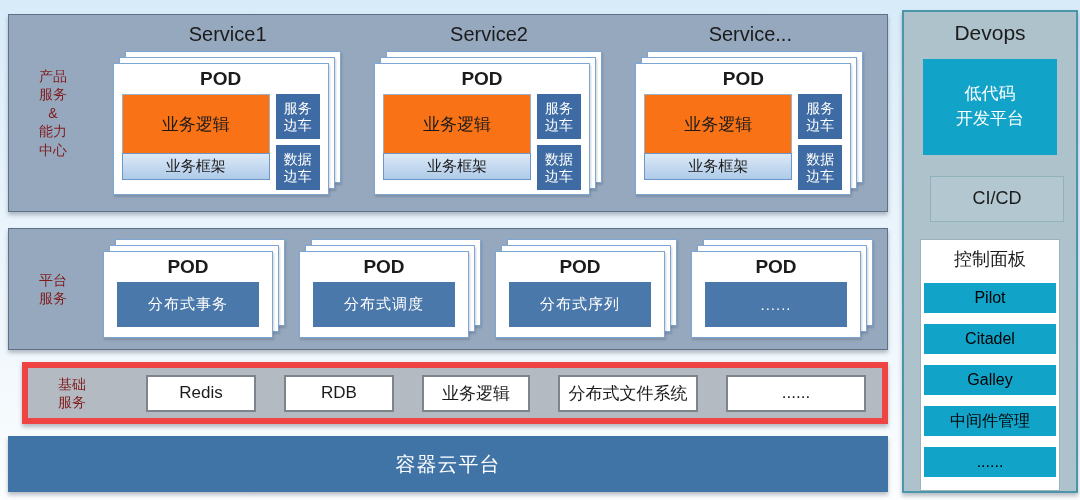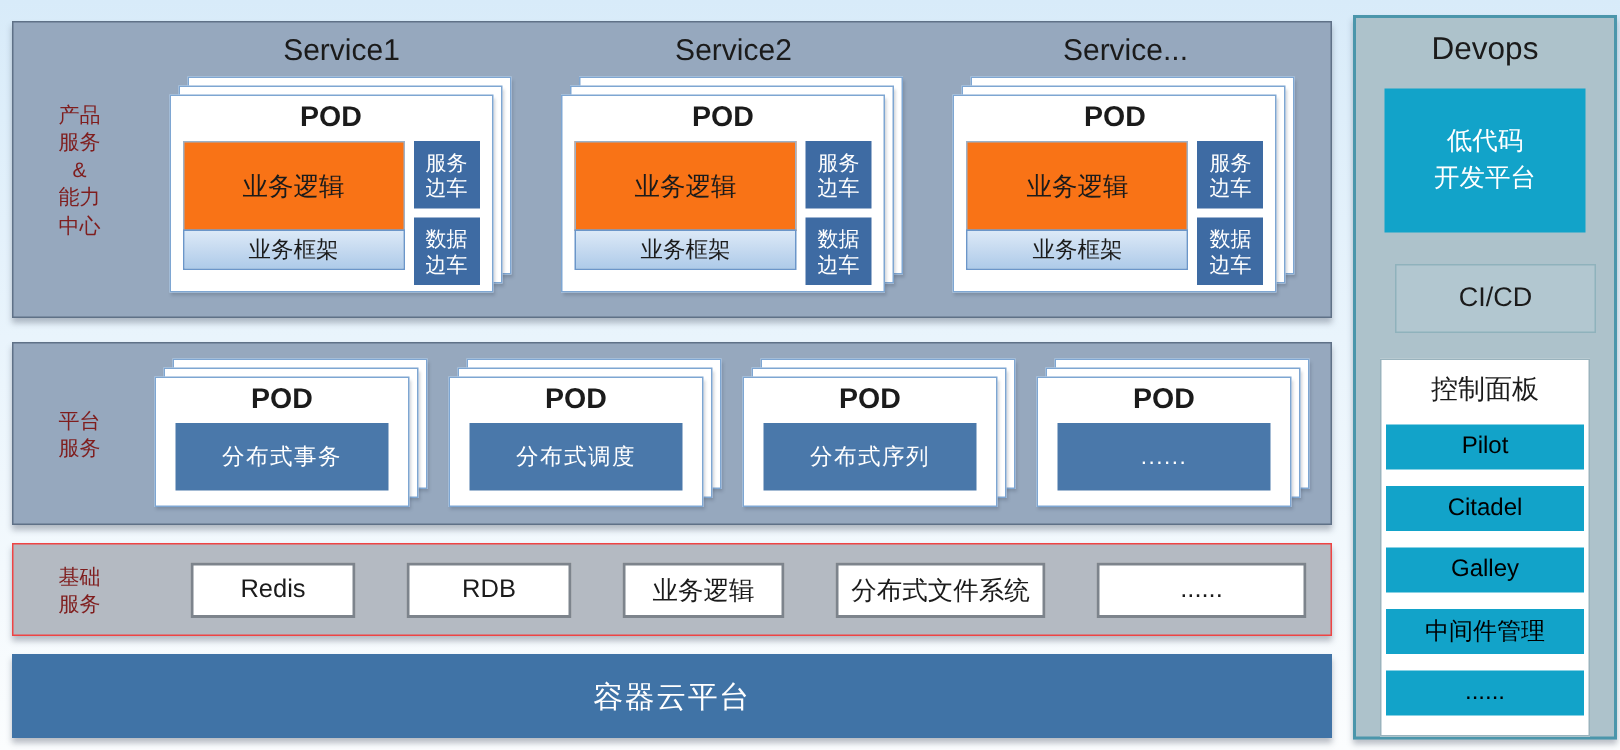--- a/index.html
+++ b/index.html
@@ -14,21 +14,21 @@
 
   
   .main-col { position: absolute; left: 8px; top: 0; width: 880px; }
 
   .band {
     display: flex;
     align-items: stretch;
     box-shadow: 0 3px 4px rgba(60,70,90,0.35);
   }
   .band-blue { background: #96a8be; border: 1px solid #5f7187; }
-  .band-gray { background: #b4bac2; border: 1px solid #ef4444; }
+  .band-gray { background: #b4bac2; border: 6px solid #ef4444; margin-left: 14px; }
   .band-product { margin-top: 14px; height: 198px; }
   .band-platform { margin-top: 16px; height: 122px; }
   .band-infra { margin-top: 12px; height: 62px; }
 
   .band-label {
     width: 88px;
     display: flex; align-items: center; justify-content: center;
     text-align: center;
     font-size: 14px; font-weight: 500;
     line-height: 1.32;

